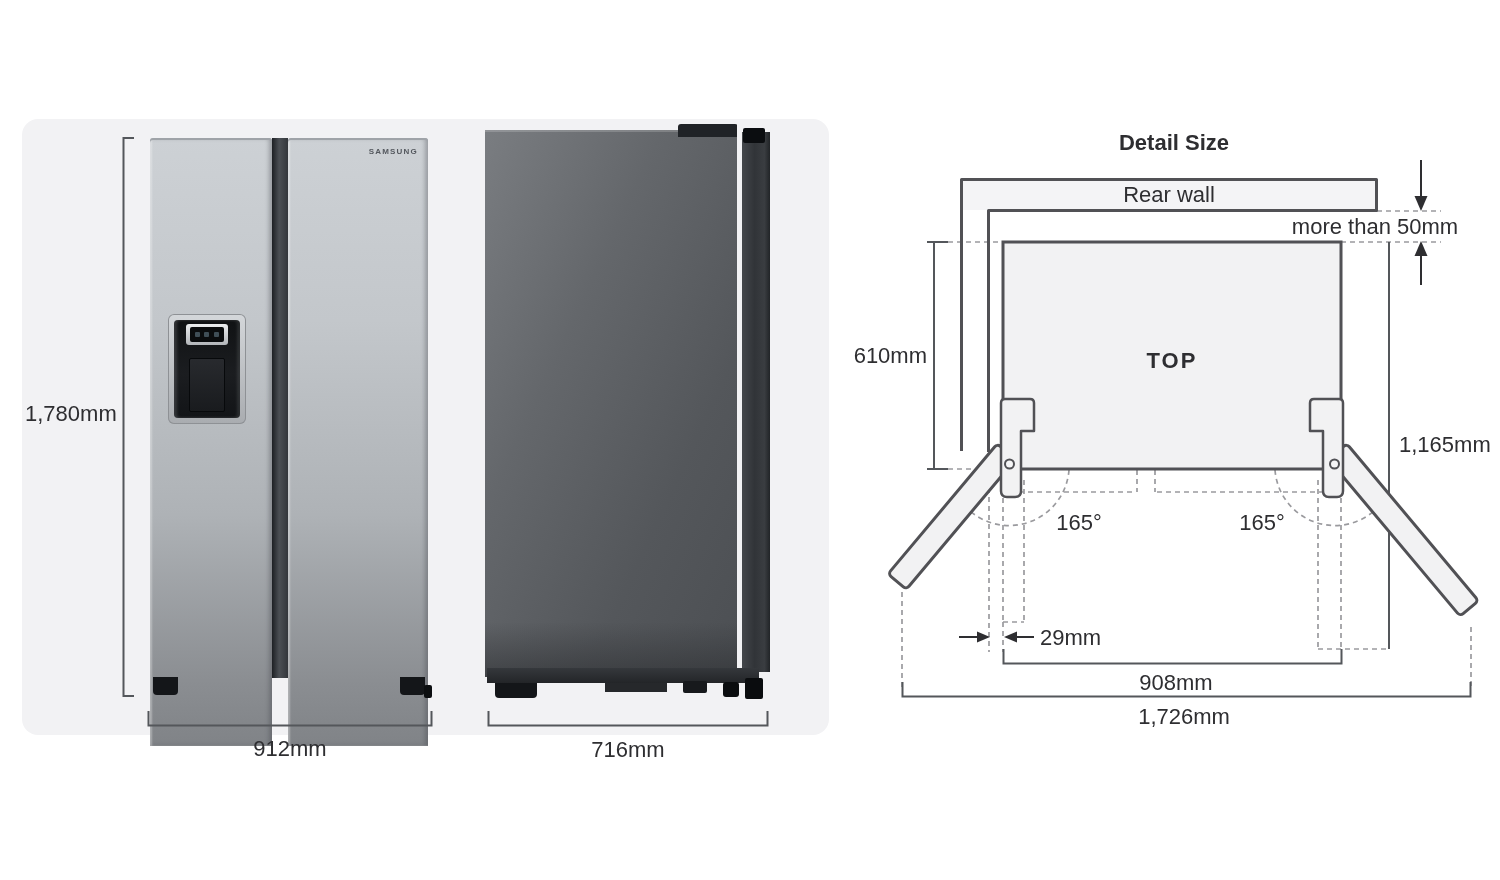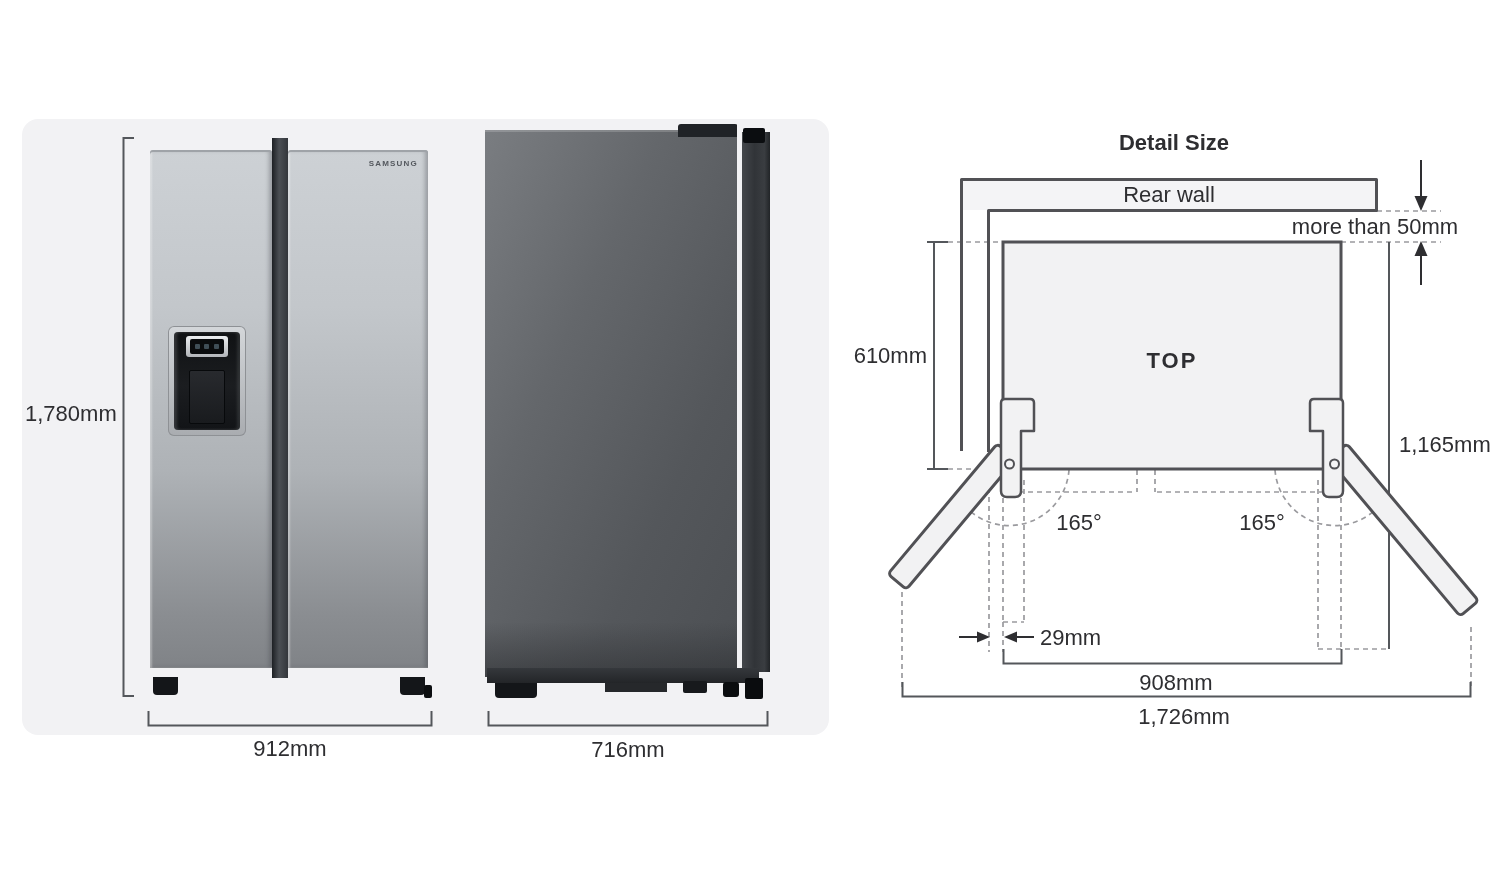--- a/index.html
+++ b/index.html
@@ -3,21 +3,21 @@
 <meta charset="utf-8">
 <style>
   html,body{margin:0;padding:0;background:#ffffff;}
   .canvas{position:relative;width:1500px;height:880px;background:#ffffff;overflow:hidden;
           font-family:"Liberation Sans","DejaVu Sans",sans-serif;}
   
   .photo-panel{position:absolute;left:22px;top:119px;width:807px;height:616px;
                background:#f2f2f4;border-radius:16px;}
   
   .fridge-front{position:absolute;left:150px;top:138px;width:278px;height:540px;}
-  .door{position:absolute;top:12px;height:518px;border-radius:3px 3px 0 0;
+  .door{position:absolute;top:0;height:608px;border-radius:3px 3px 0 0;
         background:linear-gradient(180deg,#cdd1d5 0%,#c3c7cb 30%,#aeb2b6 62%,#8a8d91 90%,#808387 100%);
         box-shadow:inset 0 2px 0 #9fa3a8, inset 2px 0 2px rgba(255,255,255,.35), inset -3px 0 4px rgba(60,64,68,.35);}
   .door-left{left:0;width:122px;}
   .door-right{left:138px;width:140px;}
   .divider{position:absolute;left:122px;top:0;width:16px;height:540px;
            background:linear-gradient(90deg,#1d2024 0%,#4b4f54 45%,#33363b 100%);}
   .brand{position:absolute;top:9px;right:10px;font-size:8px;font-weight:bold;
          color:#54585e;letter-spacing:1.2px;}
   .dispenser{position:absolute;left:18px;top:176px;width:78px;height:110px;border-radius:6px;
              background:linear-gradient(180deg,#d4d7da,#a9acb0);box-shadow:inset 0 0 0 1px #8e9195;}

